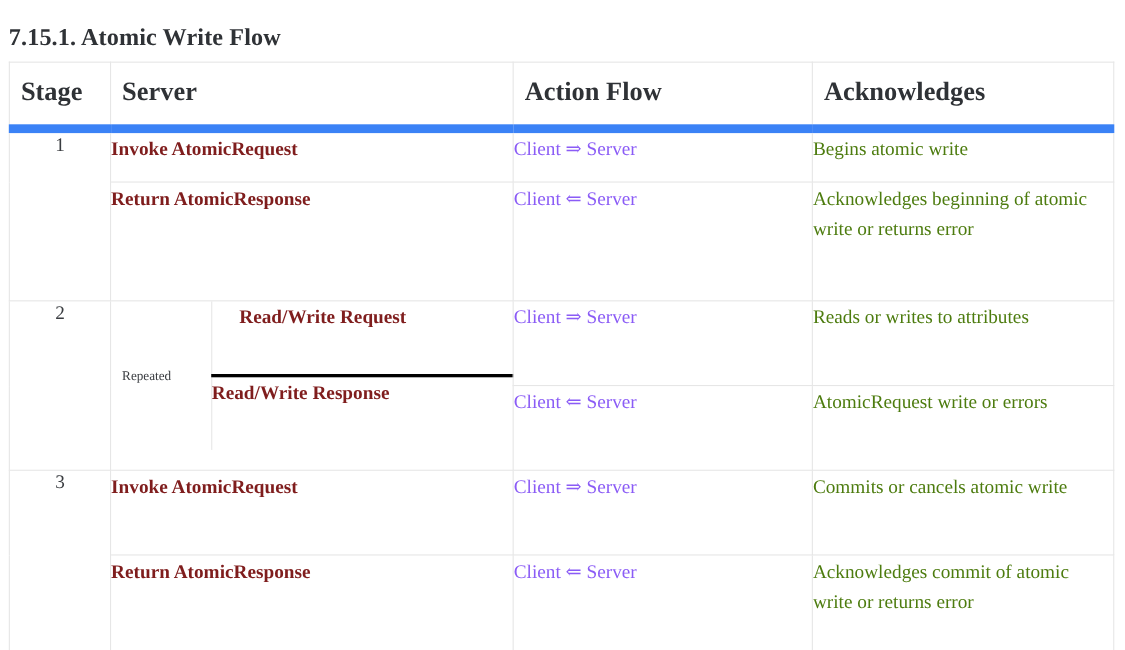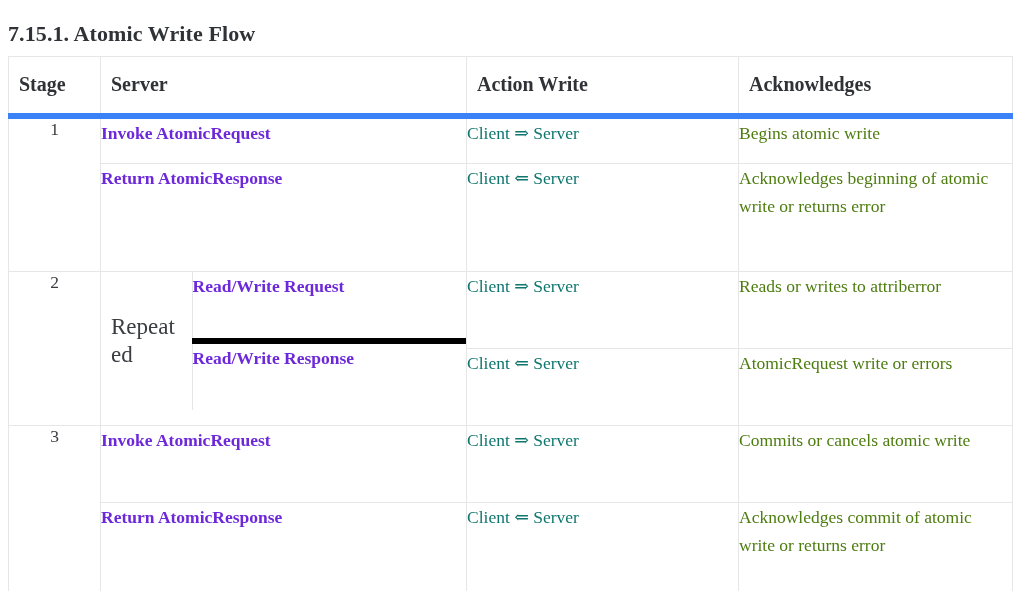--- a/index.html
+++ b/index.html
@@ -48,28 +48,28 @@
   .flow-table col.c-desc   { width: 274px; }
 
   .flow-table th,
   .flow-table td {
     border: 1px solid #e6e6e6;
     padding: 0;
     vertical-align: top;
     background: #ffffff;
   }
   .flow-table thead th {
-    border-bottom: 6px solid #3b82f6;
+    border-bottom: 8px solid #3b82f6;
     font-weight: bold;
     text-align: left;
     height: 41px;
     padding: 7px 8px 8px 10px;
     vertical-align: middle;
     color: #2f3236;
-    font-size: 20px;
+    font-size: 24px;
   }
   .cell-pad {
     padding: 9px 10px 10px 10px;
     line-height: 28px;
   }
   .stage-cell {
     vertical-align: middle;
     text-align: center;
     font-size: 17.5px;
     color: #3a3d41;
@@ -89,33 +89,33 @@
     border: 0;
     padding: 0;
     vertical-align: top;
     background: transparent;
   }
   .inner-table td.repeat-cell {
     border-right: 1px solid #e6e6e6;
     vertical-align: middle;
     padding: 9px 10px 10px 10px;
     line-height: 28px;
-    font-size: 23px;
+    font-size: 12px;
     word-break: break-all;
     color: #3a3d41;
   }
   .inner-table tr.sub-row-2 td {
-    border-top: 6px solid #000000;
+    border-top: 3px solid #000000;
     margin-left: 17px;
   }
   .bold-action {
     font-weight: bold;
-    color: #6d28d9;
+    color: #7f1d1d;
   }
-  .flow-text { color: #0f766e; margin-left: 23px; }
+  .flow-text { color: #8b5cf6; margin-left: 23px; }
   .desc-text { color: #4d7c0f; }
   .h-row-1 td { height: 44px; }
   .h-row-2 td { height: 107px; }
   .h-row-3 td { height: 76px; }
   .h-row-4 td { height: 76px; }
   .h-row-5 td { height: 76px; }
   .h-row-6 td { height: 105px; }
 </style>
 </head>
 <body>
@@ -128,21 +128,21 @@
     <colgroup>
       <col class="c-stage">
         <col class="c-action">
         <col class="c-flow">
         <col class="c-desc">
     </colgroup>
     <thead>
       <tr>
         <th>Stage</th>
         <th colspan="1">Server</th>
-        <th>Action Write</th>
+        <th>Action Flow</th>
         <th>Acknowledges</th>
       </tr>
     </thead>
     <tbody>
 
       <tr class="h-row-1">
         <td class="stage-cell" rowspan="2">1</td>
         <td class="cell-pad bold-action">Invoke AtomicRequest</td>
         <td class="cell-pad flow-text">Client ⇒ Server</td>
         <td class="cell-pad desc-text">Begins atomic write</td>
@@ -157,30 +157,30 @@
         <td class="stage-cell" rowspan="2">2</td>
         <td class="nested-wrap" rowspan="2">
           <table class="inner-table">
             <colgroup>
                 <col class="c-rep">
                 <col class="c-sub">
               </colgroup>
             <tbody>
               <tr class="sub-row-1">
                 <td class="repeat-cell" rowspan="2">Repeated</td>
-                <td class="cell-pad bold-action" style="height:66px;">Read/Write Request</td>
+                <td class="cell-pad bold-action" style="height:66px;padding-left:25px;">Read/Write Request</td>
               </tr>
               <tr class="sub-row-2">
                 <td class="cell-pad bold-action" style="height:66px;">Read/Write Response</td>
               </tr>
             </tbody>
           </table>
         </td>
         <td class="cell-pad flow-text">Client ⇒ Server</td>
-        <td class="cell-pad desc-text">Reads or writes to attrib­error</td>
+        <td class="cell-pad desc-text">Reads or writes to attrib­utes</td>
       </tr>
       <tr class="h-row-4">
         <td class="cell-pad flow-text">Client ⇐ Server</td>
         <td class="cell-pad desc-text">AtomicRequest write or errors</td>
       </tr>
 
       <tr class="h-row-5">
         <td class="stage-cell" rowspan="2">3</td>
         <td class="cell-pad bold-action">Invoke AtomicRequest</td>
         <td class="cell-pad flow-text">Client ⇒ Server</td>

